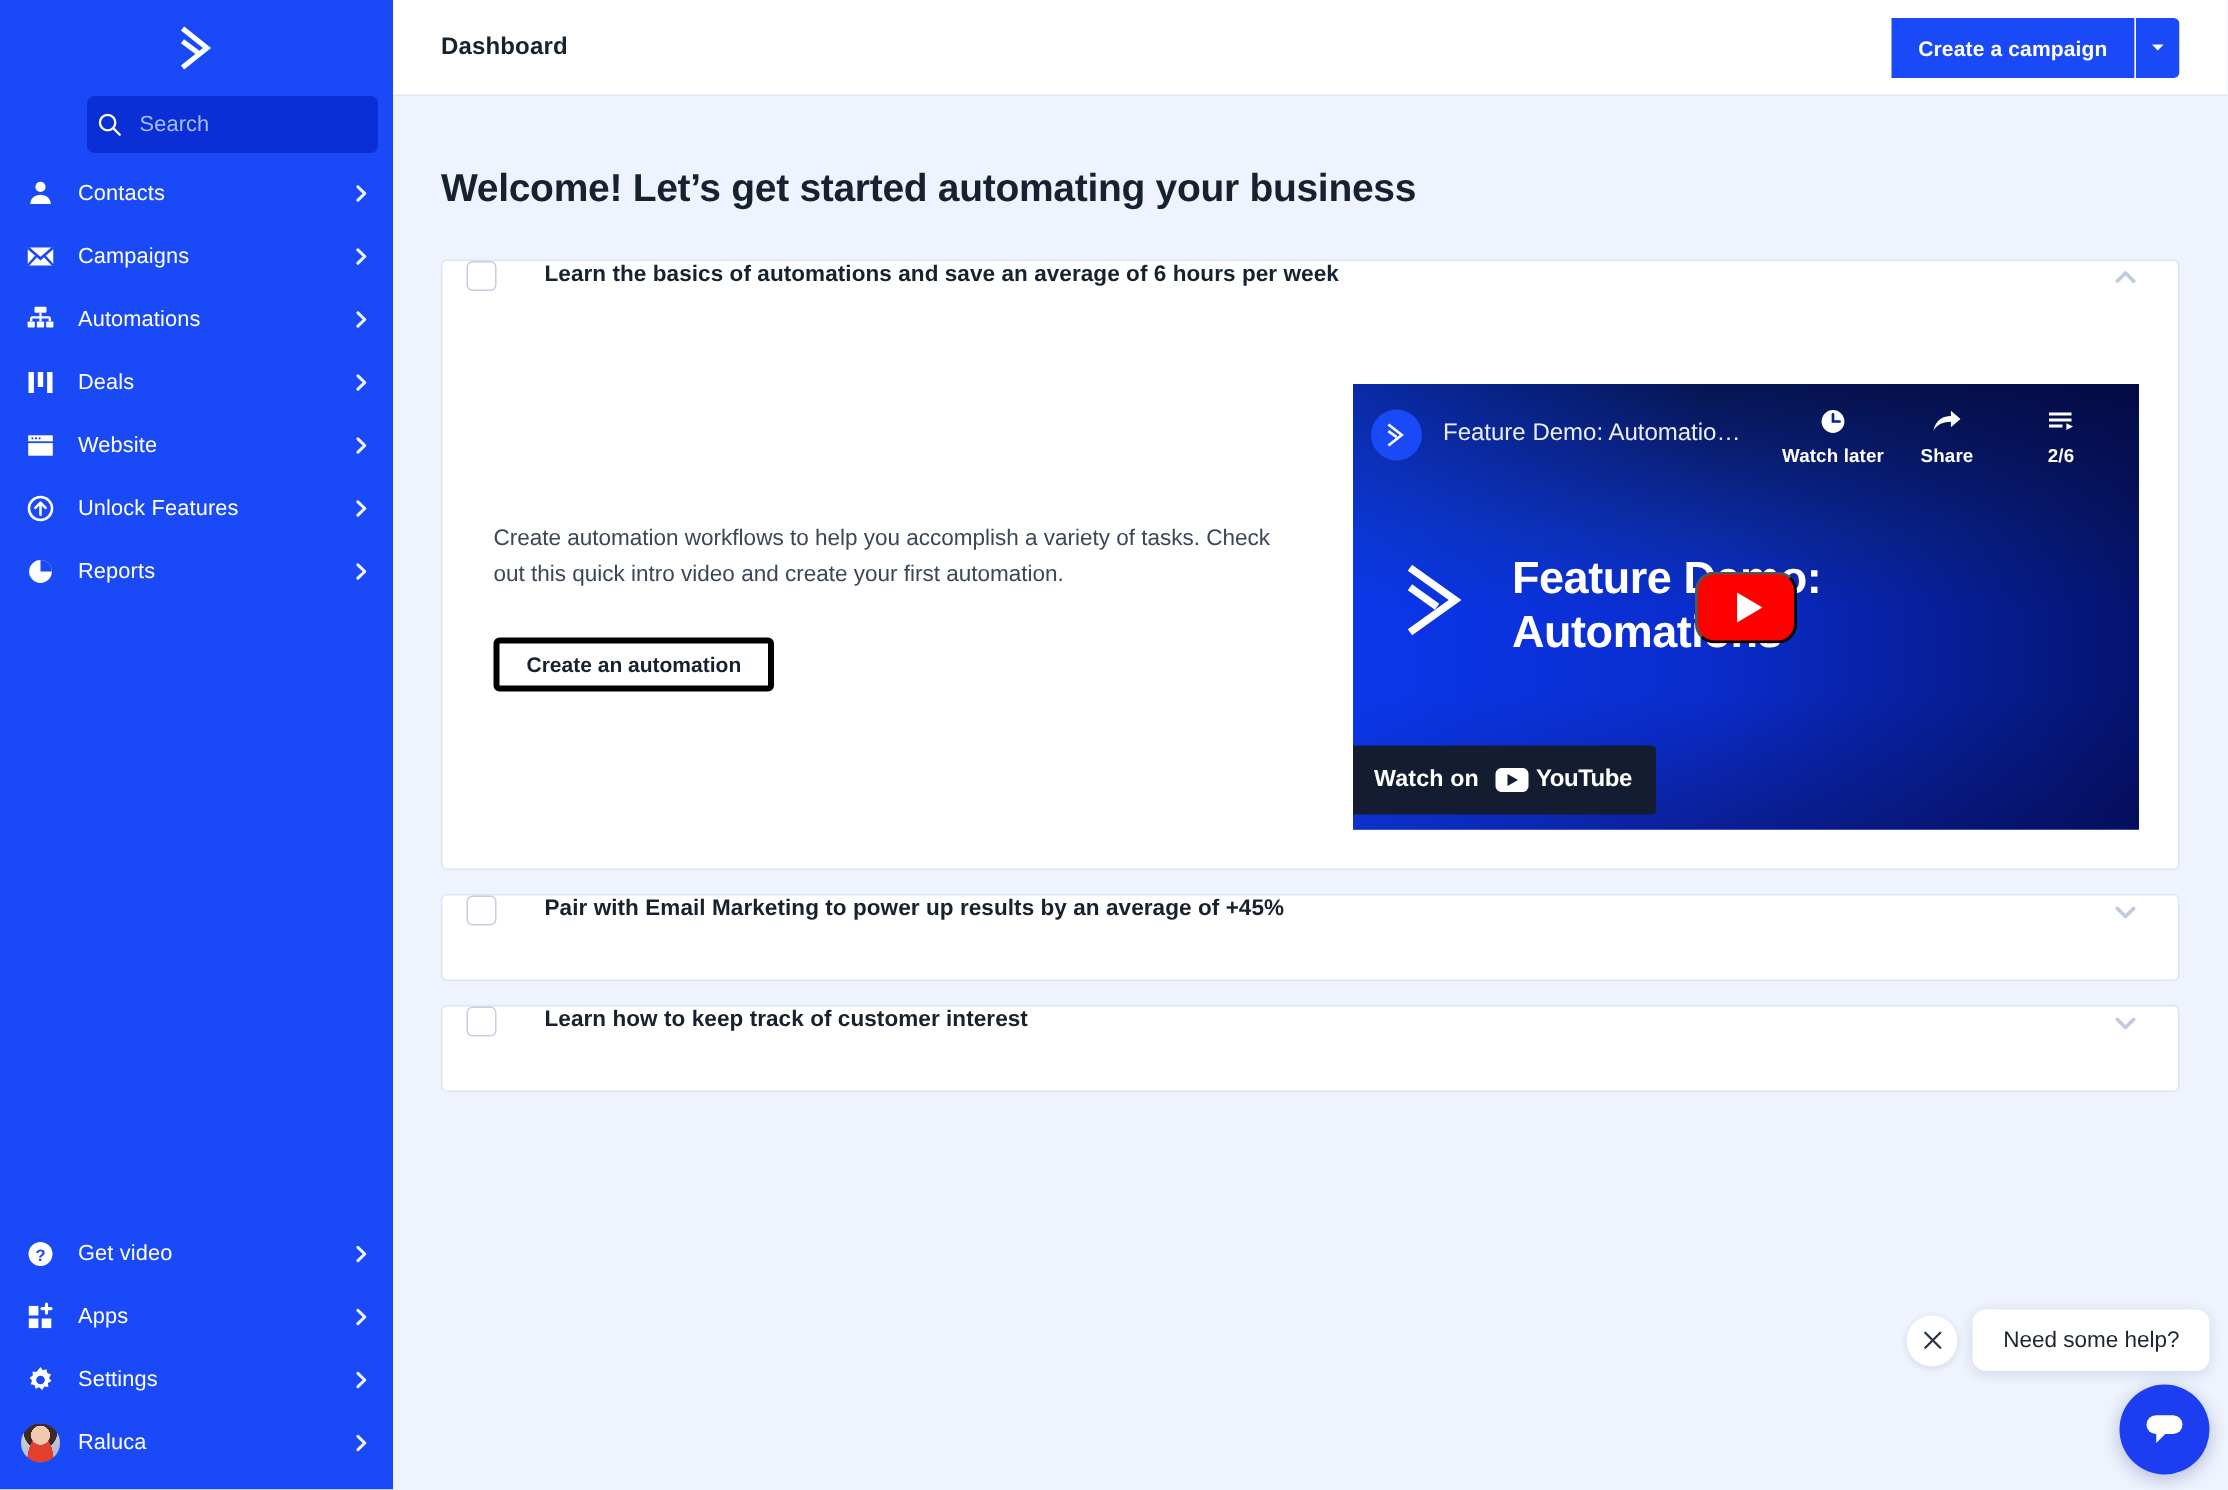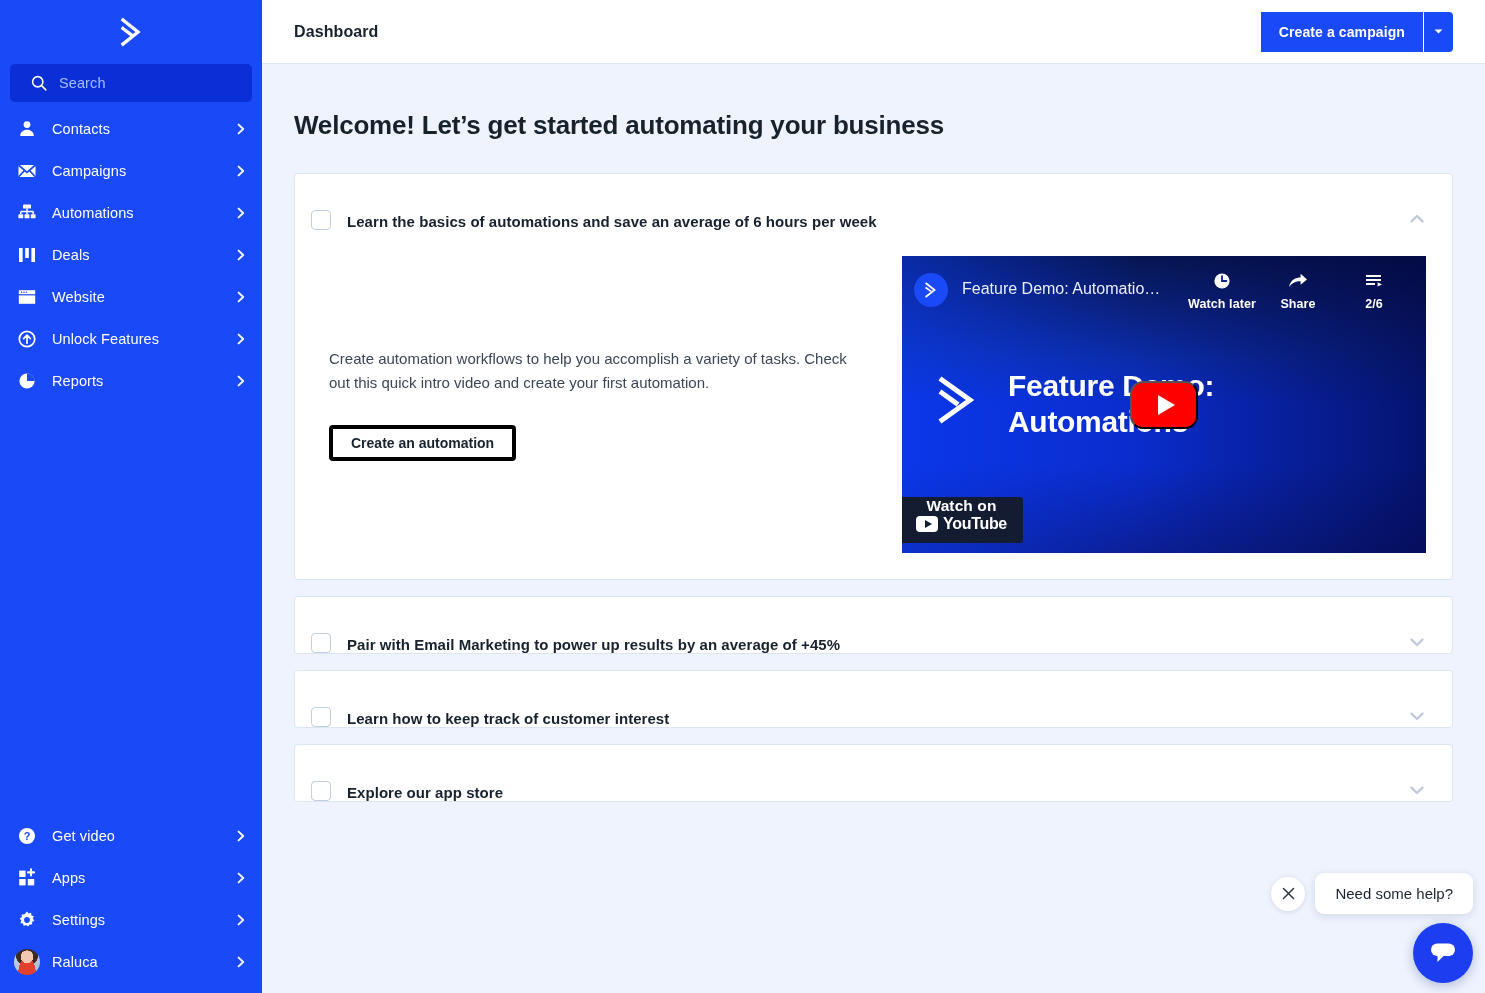--- a/index.html
+++ b/index.html
@@ -20,21 +20,21 @@
     position: relative;
   }
   .logo-area {
     height: 64px; display: flex; align-items: center; justify-content: center;
   }
   .logo-mark { width: 34px; height: 34px; display:block; }
 
   .search-wrap { padding: 0 10px; }
   .search-box {
     height: 38px; background: #0a2fd6; border-radius: 5px;
-    display: flex; align-items: center; gap: 11px; padding: 0 20px;
+    display: flex; align-items: center; gap: 11px; padding: 0 6px; margin-left: 48px;
   }
   .search-box .ico { width: 18px; height: 18px; flex: 0 0 18px; }
   .search-input {
     background: transparent; border: none; outline: none;
     color: #ffffff; font-size: 14.5px; font-family: "Liberation Sans", sans-serif;
     width: 100%; letter-spacing: .1px;
   }
   .search-input::placeholder { color: #a9bdfb; }
 
   .nav-top { margin-top: 6px; }
@@ -92,22 +92,23 @@
   .welcome {
     font-size: 26px; font-weight: 700; color: #17222e;
     margin-top: 46px; margin-bottom: 32px; letter-spacing: -.2px;
   }
 
   .card {
     background: #fff; border: 1px solid #dde5f3; border-radius: 4px;
     margin-bottom: 16px;
   }
   .card-head {
-    height: 56px; display: flex; align-items: flex-end; padding: 12px 24px 0 16px;
+    height: 56px; display: flex; align-items: flex-start; padding: 0 24px 0 16px;
     cursor: pointer;
+    gap: 16px;
   }
   .cbox {
     width: 20px; height: 20px; flex: 0 0 20px; border: 1px solid #c3cede;
     border-radius: 4px; background: #fff; margin-right: 16px; cursor: pointer;
   }
   .card-title { font-size: 15px; font-weight: 700; color: #17222e; flex: 1; letter-spacing: .05px; }
   .chev { width: 22px; height: 22px; flex: 0 0 22px; color: #c0cbdd; }
 
   .card-body { display: flex; padding: 0 26px 26px 34px; gap: 20px; }
   .body-left { flex: 1; display: flex; flex-direction: column; justify-content: center; padding-top: 24px; }
@@ -159,22 +160,22 @@
     width: 68px; height: 48px; background: #ff0000; border-radius: 13px; z-index: 4;
     display: flex; align-items: center; justify-content: center;
   }
   .play-btn .tri {
     width: 0; height: 0; border-left: 17px solid #fff;
     border-top: 10px solid transparent; border-bottom: 10px solid transparent;
     margin-left: 4px;
   }
   .watch-on {
     position: absolute; left: 0; bottom: 10px; height: 46px; z-index: 4;
-    background: #131c30; display: flex; align-items: center; 
-    padding: 0 16px 0 14px; border-radius: 0 3px 3px 0; flex-direction: column;
+    background: #131c30; display: flex; align-items: center; gap: 11px;
+    padding: 0 16px 0 14px; border-radius: 0 3px 3px 0;
   }
   .watch-on .wl { color: #fff; font-size: 15.5px; font-weight: 700; letter-spacing: .1px; }
   .yt-badge { display: flex; align-items: center; gap: 5px; }
   .yt-box { width: 22px; height: 16px; background: #fff; border-radius: 4px; display:flex; align-items:center; justify-content:center; }
   .yt-box .ytt { width:0;height:0;border-left:7px solid #131c30;border-top:4.5px solid transparent;border-bottom:4.5px solid transparent;margin-left:2px; }
   .yt-word { color:#fff; font-size: 16px; font-weight: 700; letter-spacing: -.3px; }
 
   
   .chat-zone { position: absolute; right: 12px; bottom: 10px; z-index: 20; }
   .chat-row { display: flex; align-items: center; gap: 10px; justify-content: flex-end; }
@@ -494,29 +495,20 @@
       <div class="card">
         <div class="card-head">
           <span class="cbox"></span>
           <span class="card-title">Learn how to keep track of customer interest</span>
           <svg class="chev" viewBox="0 0 22 22">
               <path d="M5.5 8.6 L11 14 L16.5 8.6" fill="none" stroke="currentColor" stroke-width="2.4" stroke-linecap="round" stroke-linejoin="round"></path>
             </svg>
         </div>
       </div>
 
-      <div class="card">
-        <div class="card-head">
-          <span class="cbox"></span>
-          <span class="card-title">Explore our app store</span>
-          <svg class="chev" viewBox="0 0 22 22">
-              <path d="M5.5 8.6 L11 14 L16.5 8.6" fill="none" stroke="currentColor" stroke-width="2.4" stroke-linecap="round" stroke-linejoin="round"></path>
-            </svg>
-        </div>
-      </div>
 
       <div class="chat-zone">
         <div class="chat-row">
           <button class="chat-close">
             <svg width="15" height="15" viewBox="0 0 15 15">
                 <path d="M2.5 2.5 L12.5 12.5 M12.5 2.5 L2.5 12.5" stroke="#2c3442" stroke-width="1.5" stroke-linecap="round"></path>
               </svg>
           </button>
           <div class="chat-bubble">Need some help?</div>
         </div>

